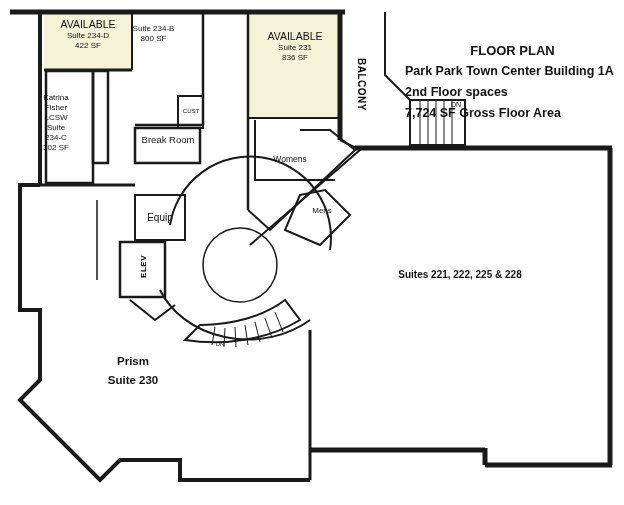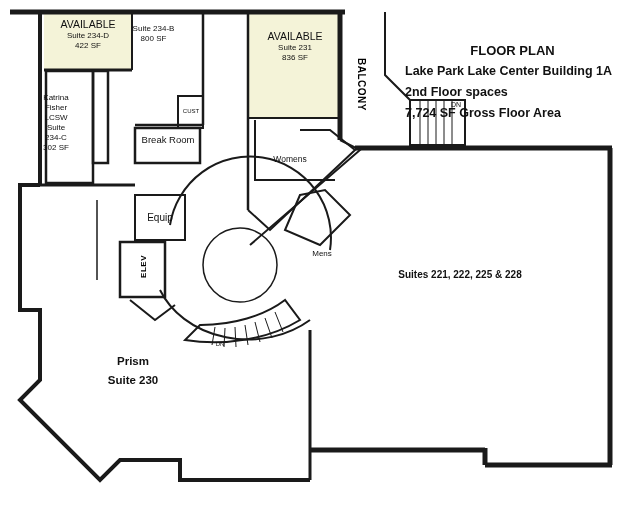--- a/index.html
+++ b/index.html
@@ -80,21 +80,21 @@
     <line x1="235" y1="327" x2="236" y2="347"></line>
       <line x1="245" y1="325" x2="248" y2="345"></line>
     <line x1="255" y1="322" x2="260" y2="342"></line>
       <line x1="265" y1="318" x2="272" y2="338"></line>
     <line x1="275" y1="312" x2="283" y2="332"></line>
   </g>
 </svg>
 
 <div class="title-block">
   <div class="h">FLOOR PLAN</div>
-  <div>Lake Park Lake Center Building 1A</div>
+  <div>Park Park Town Center Building 1A</div>
   <div>2nd Floor spaces</div>
   <div>7,724 SF Gross Floor Area</div>
 </div>
 
 <div class="lbl" style="left:44px; top:18px; width:88px;">
   <div class="med">AVAILABLE</div>
   <div class="small">Suite 234-D</div>
   <div class="small">422 SF</div>
 </div>
 
@@ -121,18 +121,18 @@
   <div>Suite 230</div>
 </div>
 
 <div class="lbl" style="left:370px; top:266px; width:180px; font-size:10px; font-weight:bold; line-height:18px;">
   <div>Suites 221, 222, 225 &amp; 228</div>
 </div>
 
 <div class="lbl med" style="left:140px; top:134px; width:56px; font-size:9.5px;">Break Room</div>
 <div class="lbl" style="left:180px; top:108px; width:22px; font-size:6px;">CUST</div>
 <div class="lbl" style="left:265px; top:154px; width:50px; font-size:8.5px;">Womens</div>
-<div class="lbl" style="left:307px; top:206px; width:30px; font-size:8px;margin-top:43px;">Mens</div>
+<div class="lbl" style="left:307px; top:206px; width:30px; font-size:8px;">Mens</div>
 <div class="lbl" style="left:140px; top:212px; width:40px; font-size:10px;">Equip</div>
 <div class="vert" style="left:139px; top:255px; font-size:8px; transform:rotate(180deg);">ELEV</div>
 <div class="vert" style="left:356px; top:58px;">BALCONY</div>
 <div class="lbl" style="left:448px; top:101px; width:16px; font-size:7px;">DN</div>
 <div class="lbl" style="left:213px; top:341px; width:14px; font-size:6px;">DN</div>
 
 </body></html>

